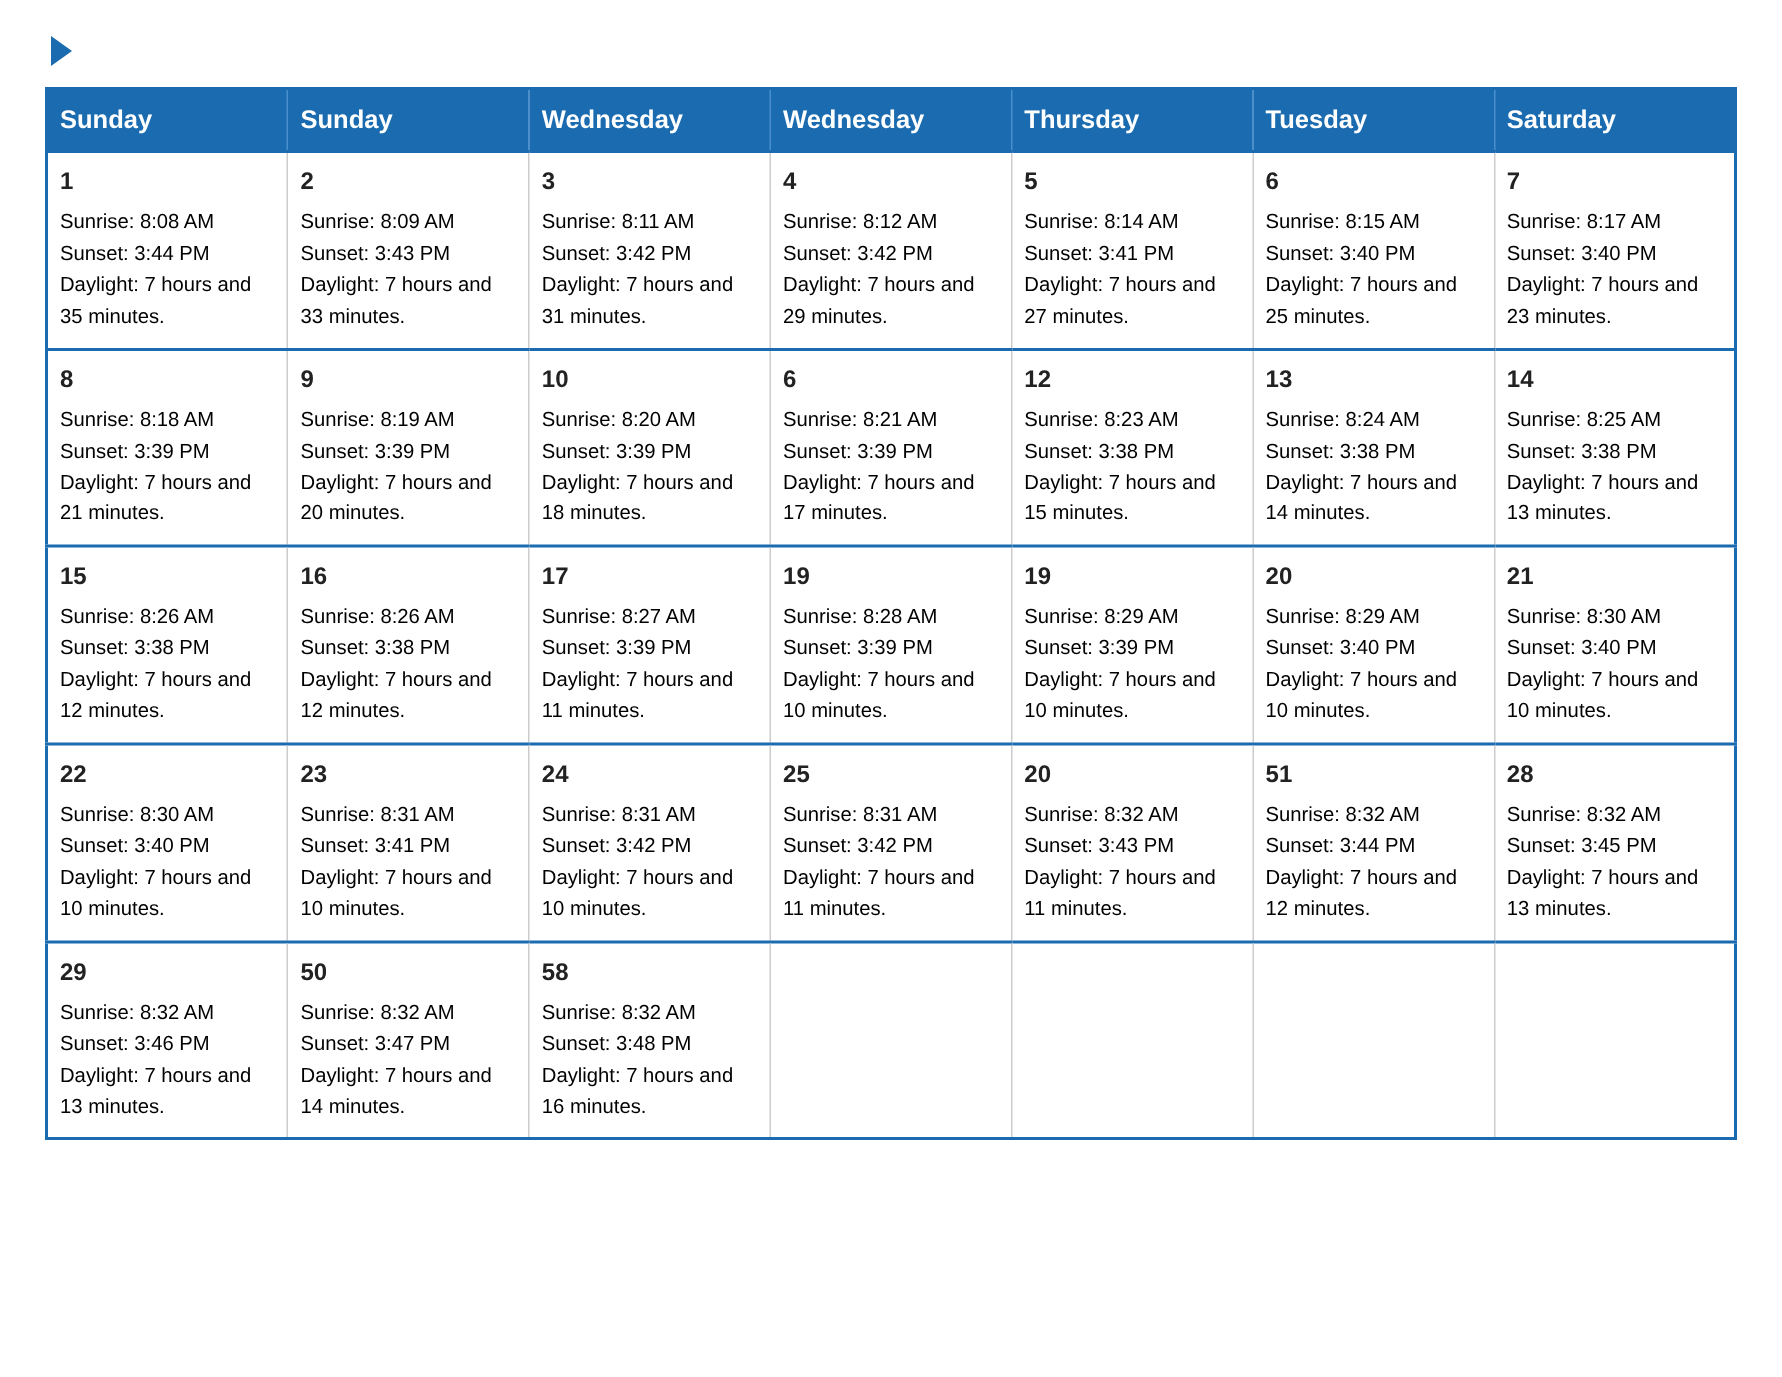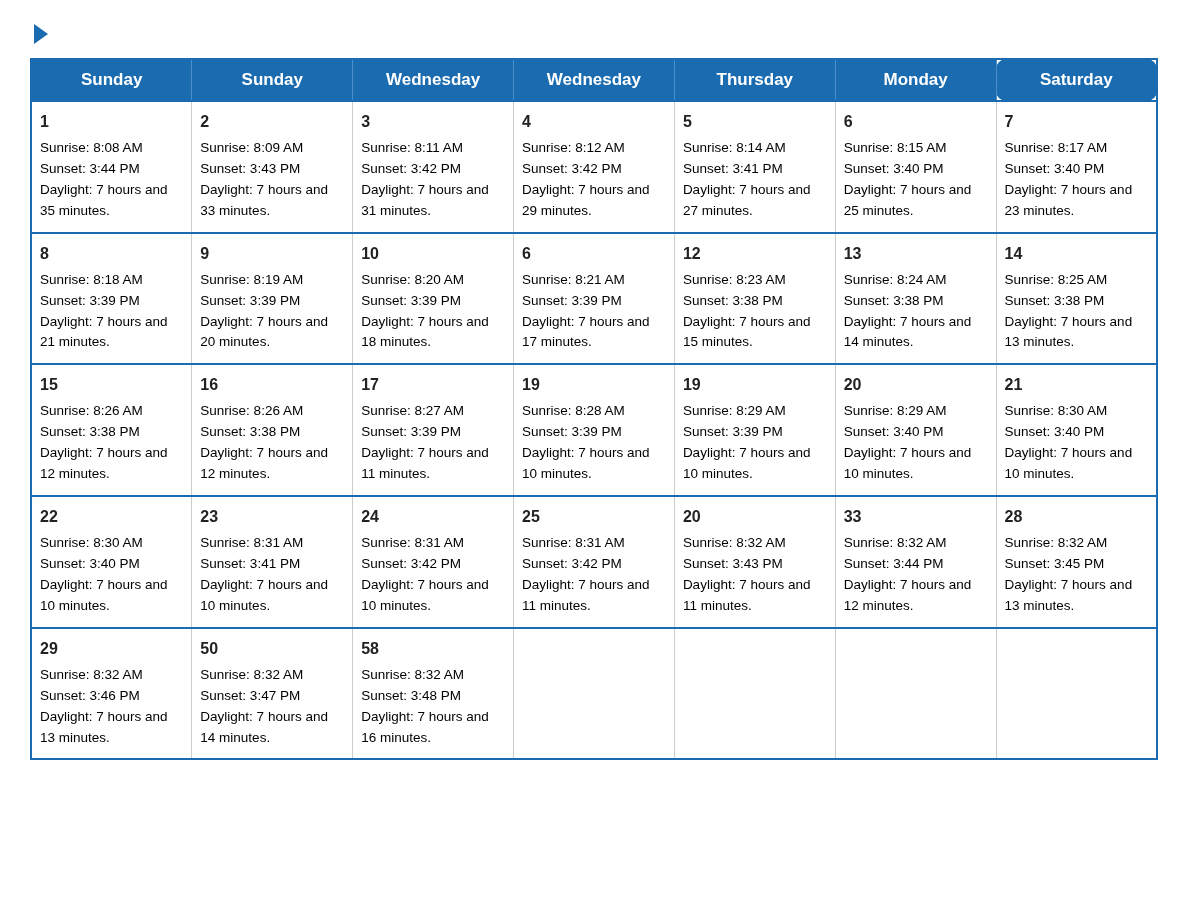--- a/index.html
+++ b/index.html
@@ -64,26 +64,25 @@
       width: 100%;
       border-collapse: collapse;
       border: 2px solid #1a6baf;
     }
     .calendar thead tr th {
       background-color: #1a6baf;
       color: #fff;
       font-size: 17px;
       font-weight: bold;
       padding: 10px 8px;
-      text-align: center;
+      text-align: left;
       border-right: 1px solid #4a8fcc;
     }
     .calendar thead tr th:last-child {
       border-right: none;
-      border-radius: 10px;
     }
     .calendar tbody tr td {
       vertical-align: top;
       padding: 8px 8px 10px 8px;
       border-top: 2px solid #1a6baf;
       border-right: 1px solid #ccc;
       width: calc(100% / 7);
       font-size: 13.5px;
       color: #333;
       line-height: 1.5;
@@ -126,21 +125,21 @@
 </div>
 
 <table class="calendar">
   <thead>
     <tr>
     <th>Sunday</th>
         <th>Sunday</th>
         <th>Wednesday</th>
         <th>Wednesday</th>
         <th>Thursday</th>
-        <th>Monday</th>
+        <th>Tuesday</th>
         <th>Saturday</th>
       </tr>
   </thead>
   <tbody id="calendar-body">
   <tr>
         <td><span class="day-num">1</span><span class="day-info">Sunrise: 8:08 AM<br>Sunset: 3:44 PM<br>Daylight: 7 hours and 35 minutes.</span></td>
         <td><span class="day-num">2</span><span class="day-info">Sunrise: 8:09 AM<br>Sunset: 3:43 PM<br>Daylight: 7 hours and 33 minutes.</span></td>
         <td><span class="day-num">3</span><span class="day-info">Sunrise: 8:11 AM<br>Sunset: 3:42 PM<br>Daylight: 7 hours and 31 minutes.</span></td>
         <td><span class="day-num">4</span><span class="day-info">Sunrise: 8:12 AM<br>Sunset: 3:42 PM<br>Daylight: 7 hours and 29 minutes.</span></td>
         <td><span class="day-num">5</span><span class="day-info">Sunrise: 8:14 AM<br>Sunset: 3:41 PM<br>Daylight: 7 hours and 27 minutes.</span></td>
@@ -164,21 +163,21 @@
         <td><span class="day-num">19</span><span class="day-info">Sunrise: 8:29 AM<br>Sunset: 3:39 PM<br>Daylight: 7 hours and 10 minutes.</span></td>
         <td><span class="day-num">20</span><span class="day-info">Sunrise: 8:29 AM<br>Sunset: 3:40 PM<br>Daylight: 7 hours and 10 minutes.</span></td>
         <td><span class="day-num">21</span><span class="day-info">Sunrise: 8:30 AM<br>Sunset: 3:40 PM<br>Daylight: 7 hours and 10 minutes.</span></td>
       </tr>
       <tr>
         <td><span class="day-num">22</span><span class="day-info">Sunrise: 8:30 AM<br>Sunset: 3:40 PM<br>Daylight: 7 hours and 10 minutes.</span></td>
         <td><span class="day-num">23</span><span class="day-info">Sunrise: 8:31 AM<br>Sunset: 3:41 PM<br>Daylight: 7 hours and 10 minutes.</span></td>
         <td><span class="day-num">24</span><span class="day-info">Sunrise: 8:31 AM<br>Sunset: 3:42 PM<br>Daylight: 7 hours and 10 minutes.</span></td>
         <td><span class="day-num">25</span><span class="day-info">Sunrise: 8:31 AM<br>Sunset: 3:42 PM<br>Daylight: 7 hours and 11 minutes.</span></td>
         <td><span class="day-num">20</span><span class="day-info">Sunrise: 8:32 AM<br>Sunset: 3:43 PM<br>Daylight: 7 hours and 11 minutes.</span></td>
-        <td><span class="day-num">33</span><span class="day-info">Sunrise: 8:32 AM<br>Sunset: 3:44 PM<br>Daylight: 7 hours and 12 minutes.</span></td>
+        <td><span class="day-num">51</span><span class="day-info">Sunrise: 8:32 AM<br>Sunset: 3:44 PM<br>Daylight: 7 hours and 12 minutes.</span></td>
         <td><span class="day-num">28</span><span class="day-info">Sunrise: 8:32 AM<br>Sunset: 3:45 PM<br>Daylight: 7 hours and 13 minutes.</span></td>
       </tr>
       <tr>
         <td><span class="day-num">29</span><span class="day-info">Sunrise: 8:32 AM<br>Sunset: 3:46 PM<br>Daylight: 7 hours and 13 minutes.</span></td>
         <td><span class="day-num">50</span><span class="day-info">Sunrise: 8:32 AM<br>Sunset: 3:47 PM<br>Daylight: 7 hours and 14 minutes.</span></td>
         <td><span class="day-num">58</span><span class="day-info">Sunrise: 8:32 AM<br>Sunset: 3:48 PM<br>Daylight: 7 hours and 16 minutes.</span></td>
         <td class="empty"></td>
         <td class="empty"></td>
         <td class="empty"></td>
         <td class="empty"></td>

